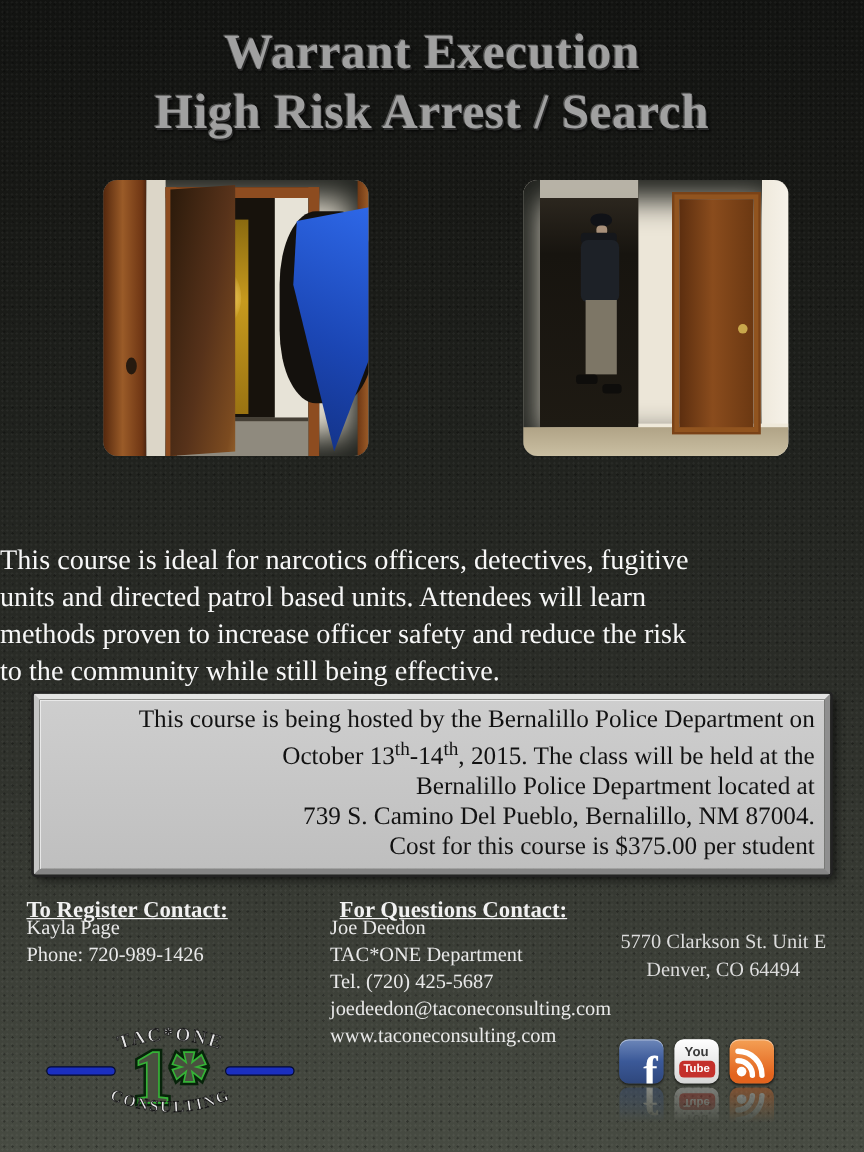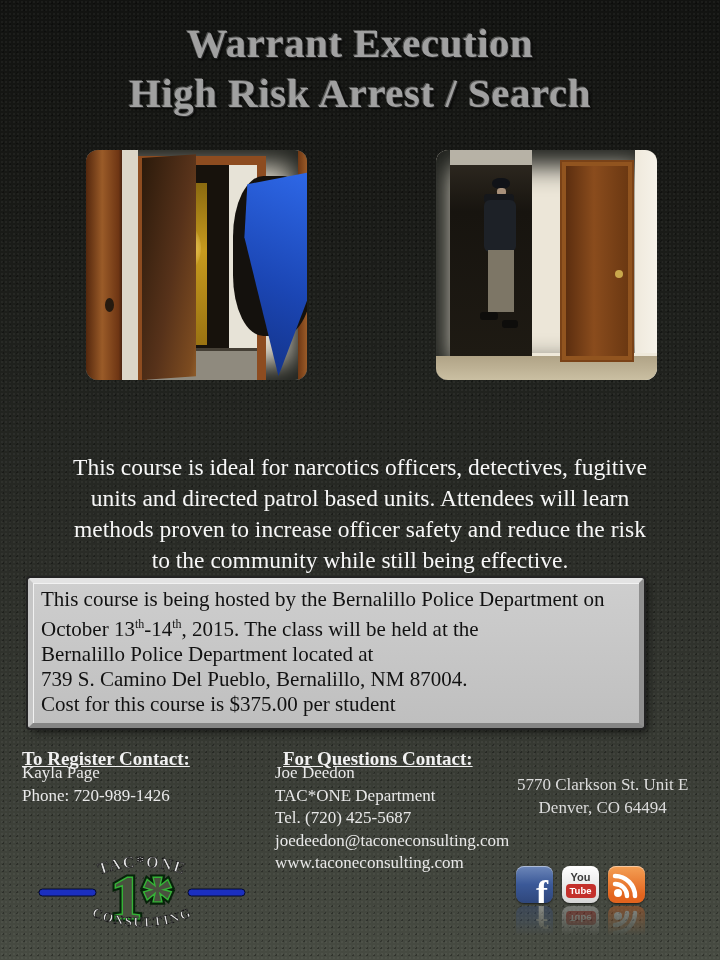--- a/index.html
+++ b/index.html
@@ -72,35 +72,35 @@
     background:linear-gradient(90deg,#5c2e0f,#8a4c1d 45%,#6b3812);
     box-shadow:0 0 0 4px #91541f, 0 0 0 6px #7a4217; }
   .rp-knob { right:5px; top:104px; width:8px; height:8px; border-radius:50%; background:#c9a84c; }
   .rp-right-wall { right:0; top:0; width:22px; height:100%;
     background:linear-gradient(90deg,#efe9dc,#f6f2e9); }
   .rp-baseboard { left:96px; bottom:22px; width:125px; height:5px; background:#efe9da; }
   .rp-floor { left:0; bottom:0; width:100%; height:24px;
     background:linear-gradient(180deg,#b0a386,#cabfa2); }
 
   
-  .intro { position:absolute; top:452px; left:0; right:0; text-align:center;
+  .intro { position:absolute; top:452px; left:0; right:0; text-align:left;
     color:var(--body-text,#f7f7f7); font-size:23.5px; line-height:31px; }
   .intro .line { display:block; }
 
   
   .details-box {
-    position:absolute; left:28px; top:578px; width:616px;
+    position:absolute; left:28px; top:578px; width:664px;
     background:linear-gradient(180deg,#cecece,#bfbfbf);
     border:5px solid; border-color:#e3e3e3 #8f8f8f #858585 #c6c6c6;
     outline:2px solid #232323; border-radius:2px;
     box-shadow:inset 1px 1px 0 #f2f2f2, 4px 4px 8px rgba(0,0,0,0.6);
-    padding:4px 8px 6px; text-align:left;
+    padding:4px 8px 6px; text-align:right;
   }
   .box-line { color:var(--box-text,#121212); font-size:21px; line-height:25px; }
-  .box-line sup { font-size:12px; }
+  .box-line sup { font-size:16px; }
 
   
   .col-heading { font-size:19px; font-weight:bold; text-decoration:underline;
     color:#f1f1f1; position:absolute; top:748px; }
   .h-register { left:22px; }
   .h-questions { left:283px; }
   .contact-col { position:absolute; top:762px; color:#e9e9e9; font-size:17px; line-height:22.5px;font-family:Liberation Serif, serif; }
   .c-register { left:22px; }
   .c-questions { left:275px; }
   .address { position:absolute; left:517px; top:773px; color:#dcdcdc; font-size:17px; line-height:23px;text-align:center; }

